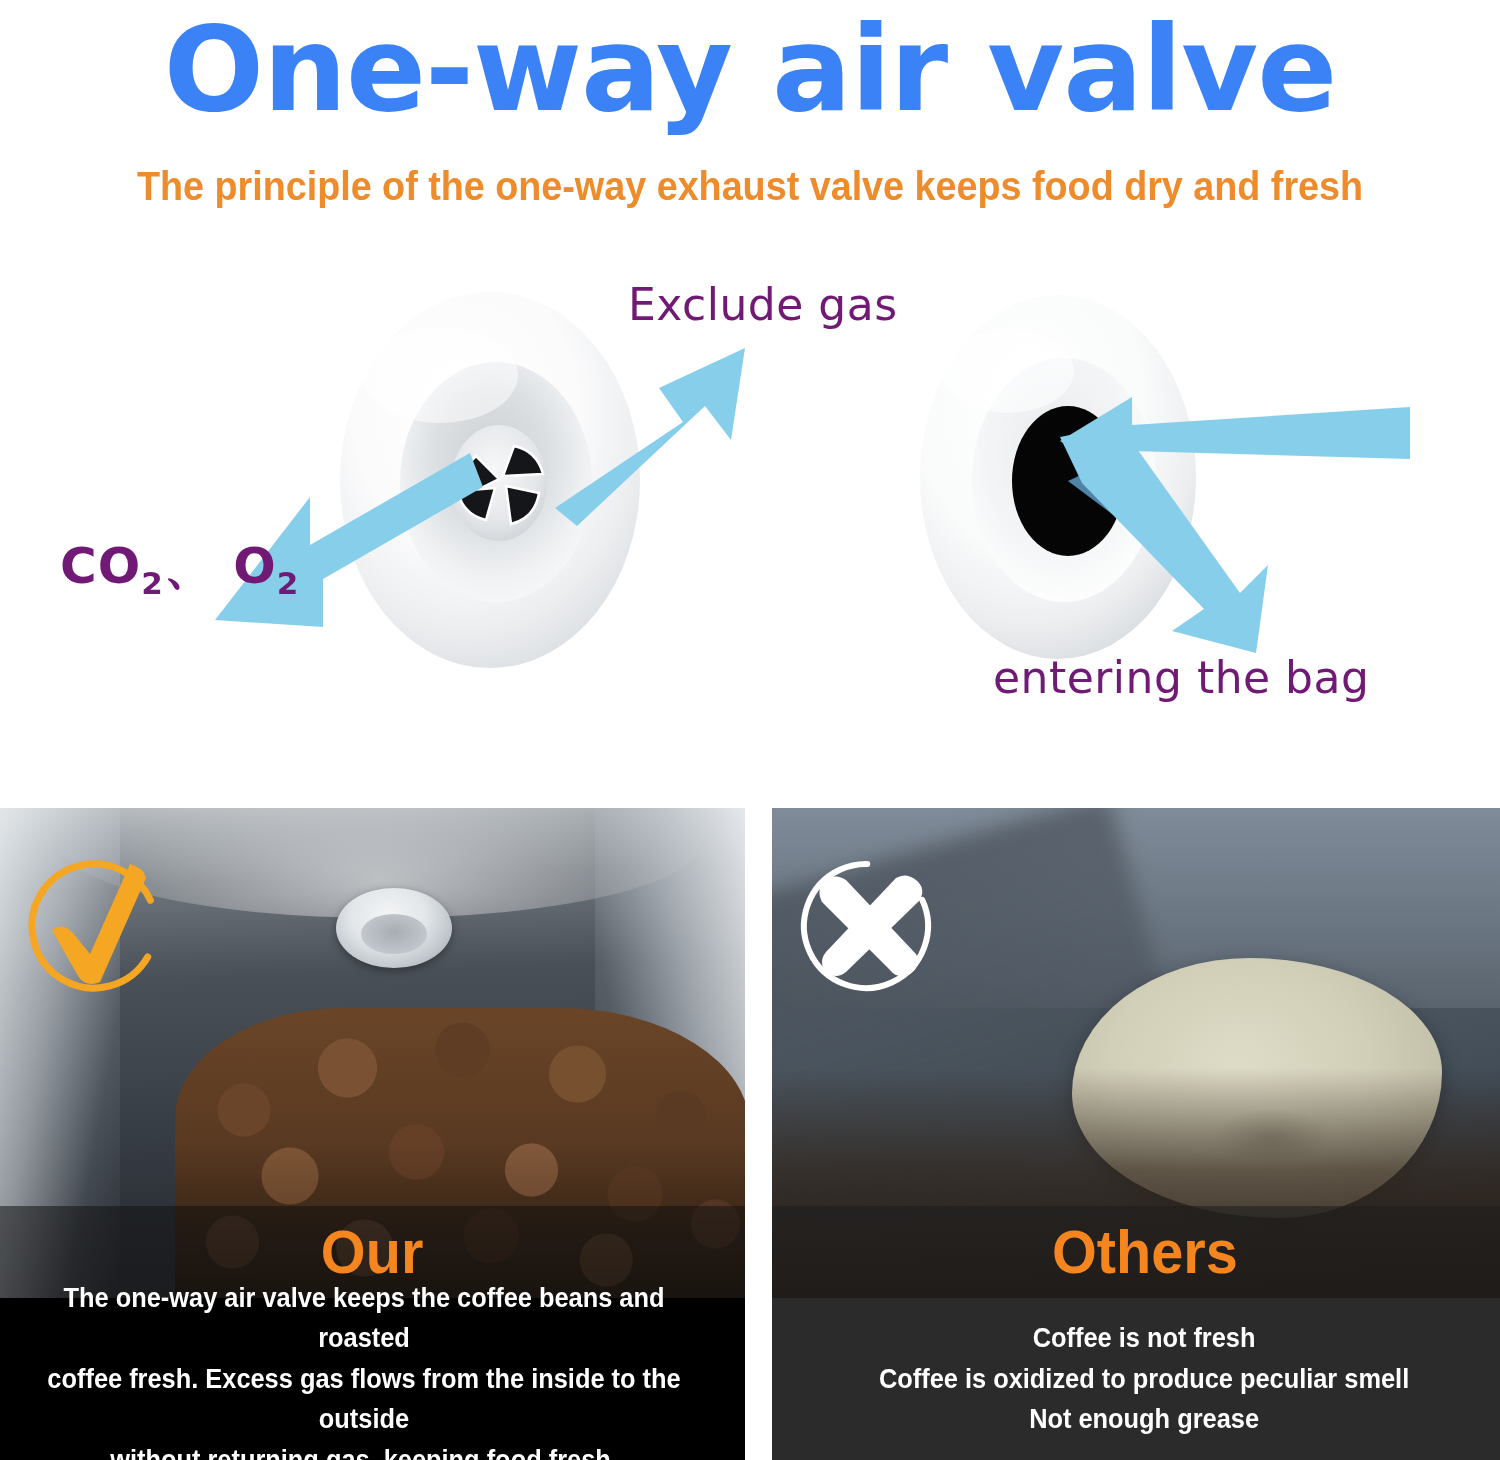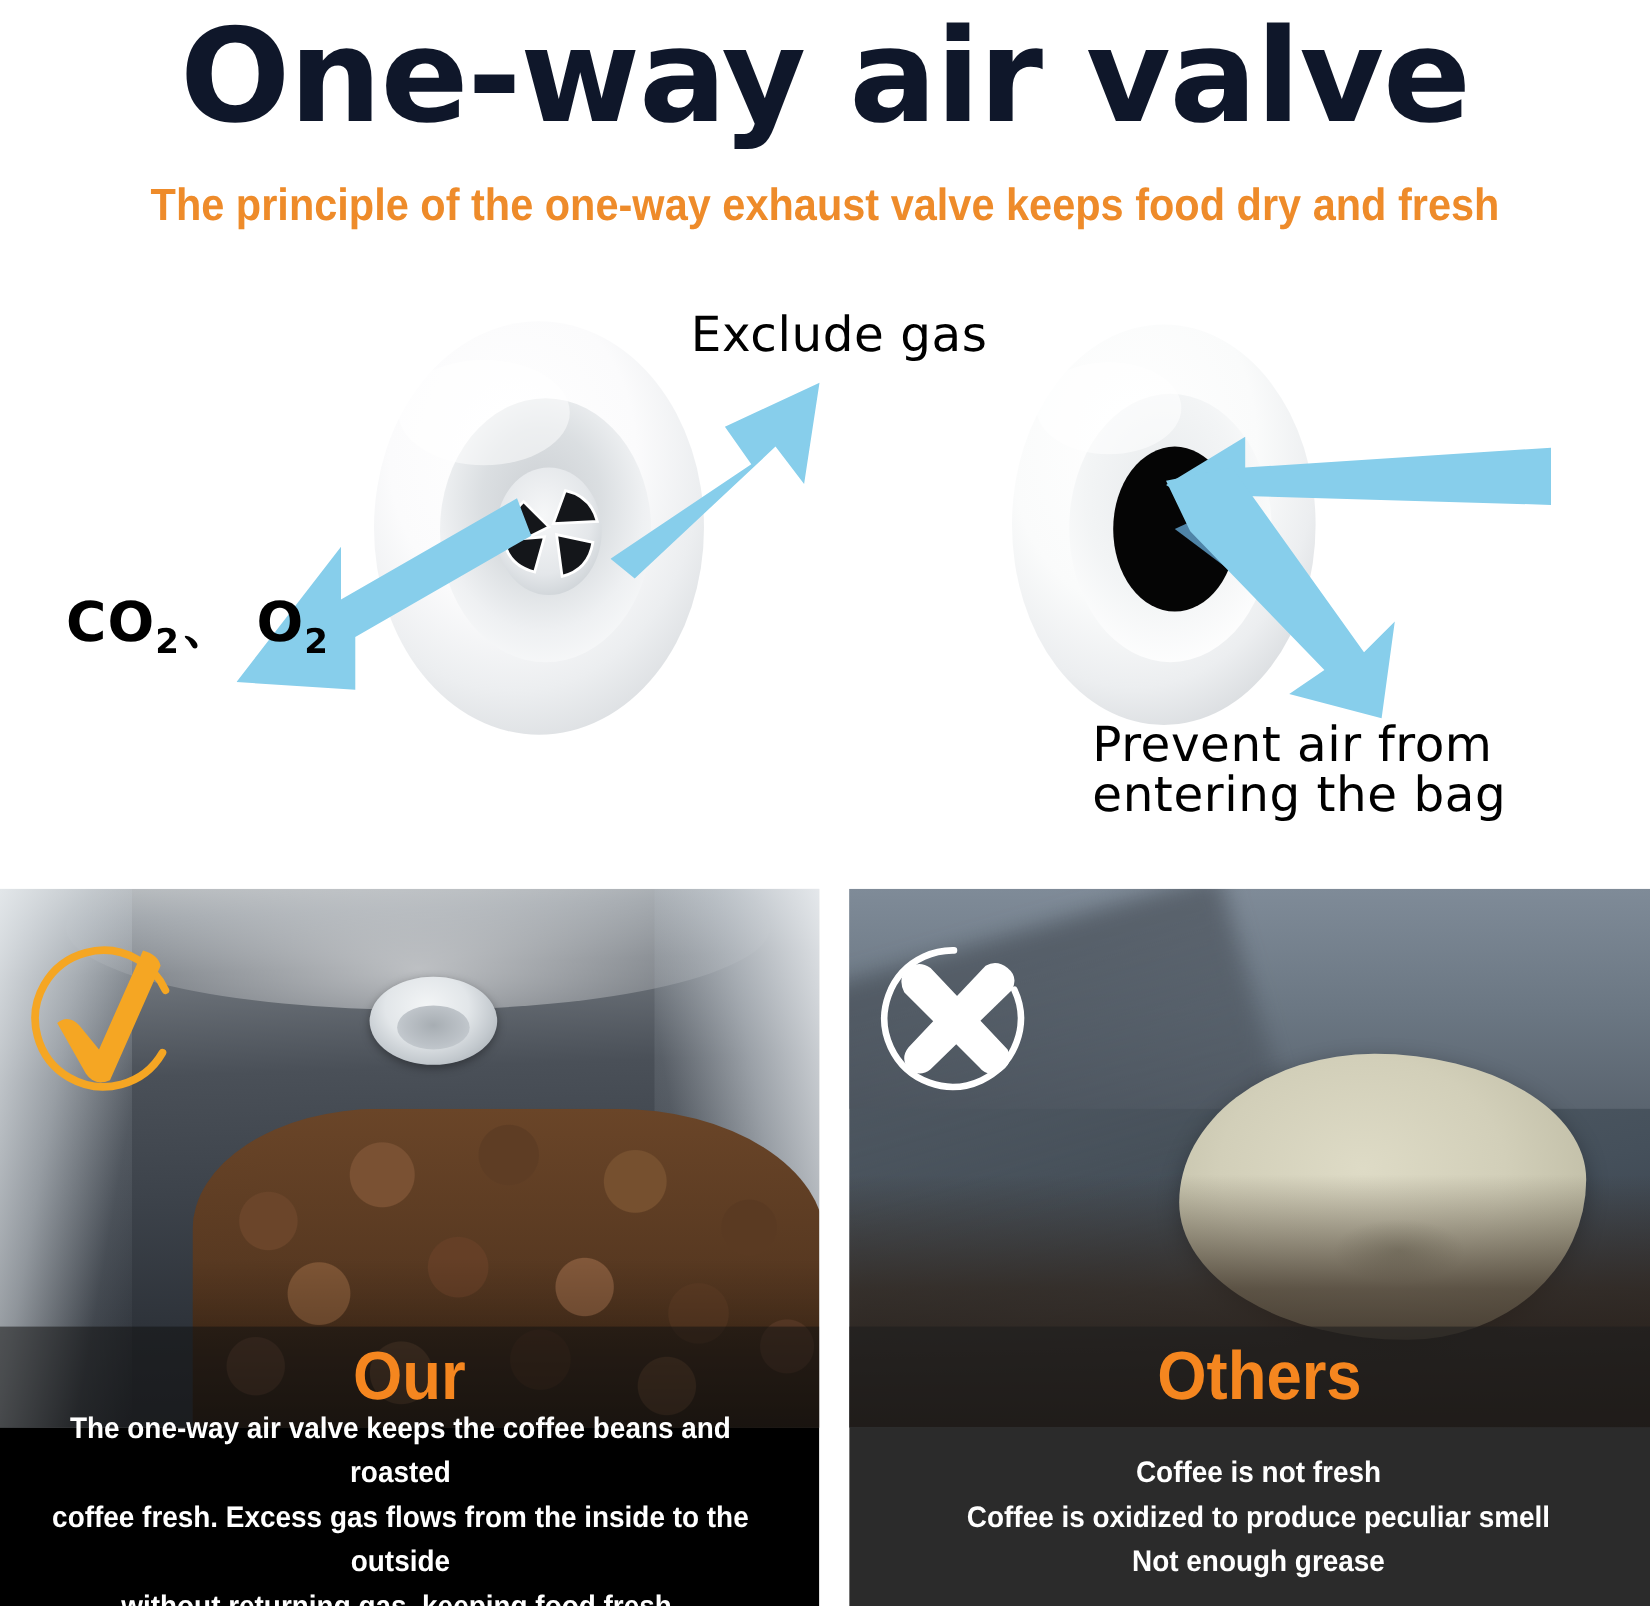--- a/index.html
+++ b/index.html
@@ -14,42 +14,42 @@
     position:absolute;left:0;top:0;width:1500px;height:808px;
     background:#ffffff;overflow:hidden;
   }
 
   #page-title{
     position:absolute;left:0;top:8px;width:1500px;
     text-align:center;
     font-family:"DejaVu Sans", sans-serif;
     font-size:118px;font-weight:700;
     letter-spacing:-1px;
-    color:#0f172a;
+    color:#3b82f6;
     line-height:1.05;
     white-space:nowrap;
   }
   #page-subtitle{
     position:absolute;left:0;top:163px;width:1500px;
     text-align:center;
     font-family:"Liberation Sans Narrow","Liberation Sans", sans-serif;
     font-size:41px;font-weight:700;
     transform:scaleX(.92);
     color:#EE8B2A;
     white-space:nowrap;
   }
 
   
   .valve-art{position:absolute;}
   .valve-svg{display:block;}
 
   .diagram-label{
     position:absolute;
     font-family:"DejaVu Sans", sans-serif;
-    color:#000000;
+    color:#701a75;
     font-weight:500;
     white-space:nowrap;
   }
   #label-exclude-gas{
     left:628px;top:279px;
     font-size:44px;letter-spacing:.5px;
   }
   #label-co2-o2{
     left:60px;top:533px;
     font-size:50px;font-weight:700;letter-spacing:1px;
@@ -288,21 +288,20 @@
 
   <svg style="position:absolute;left:1060px;top:385px;width:350px;height:110px;" viewBox="0 0 350 110">
     <polygon points="0,56 72,12 72,40 350,22 350,74 72,66 72,100" fill="#87CEEB"></polygon>
   </svg>
 
   <svg style="position:absolute;left:1060px;top:425px;width:250px;height:240px;" viewBox="0 0 250 240">
     <polygon points="0,12 60,0 180,168 208,140 196,228 112,206 144,184 22,58" fill="#87CEEB"></polygon>
   </svg>
 
   <div class="diagram-label" id="label-prevent-air">
-    <span>Prevent air from</span>
     <span>entering the bag</span>
   </div>
 </div>
 
 <div id="comparison-section">
 
   <div class="compare-panel" id="panel-our">
     <div class="photo" id="photo-our">
       <div class="bag-top-sheen"></div>
       <div class="bag-left-edge"></div>

